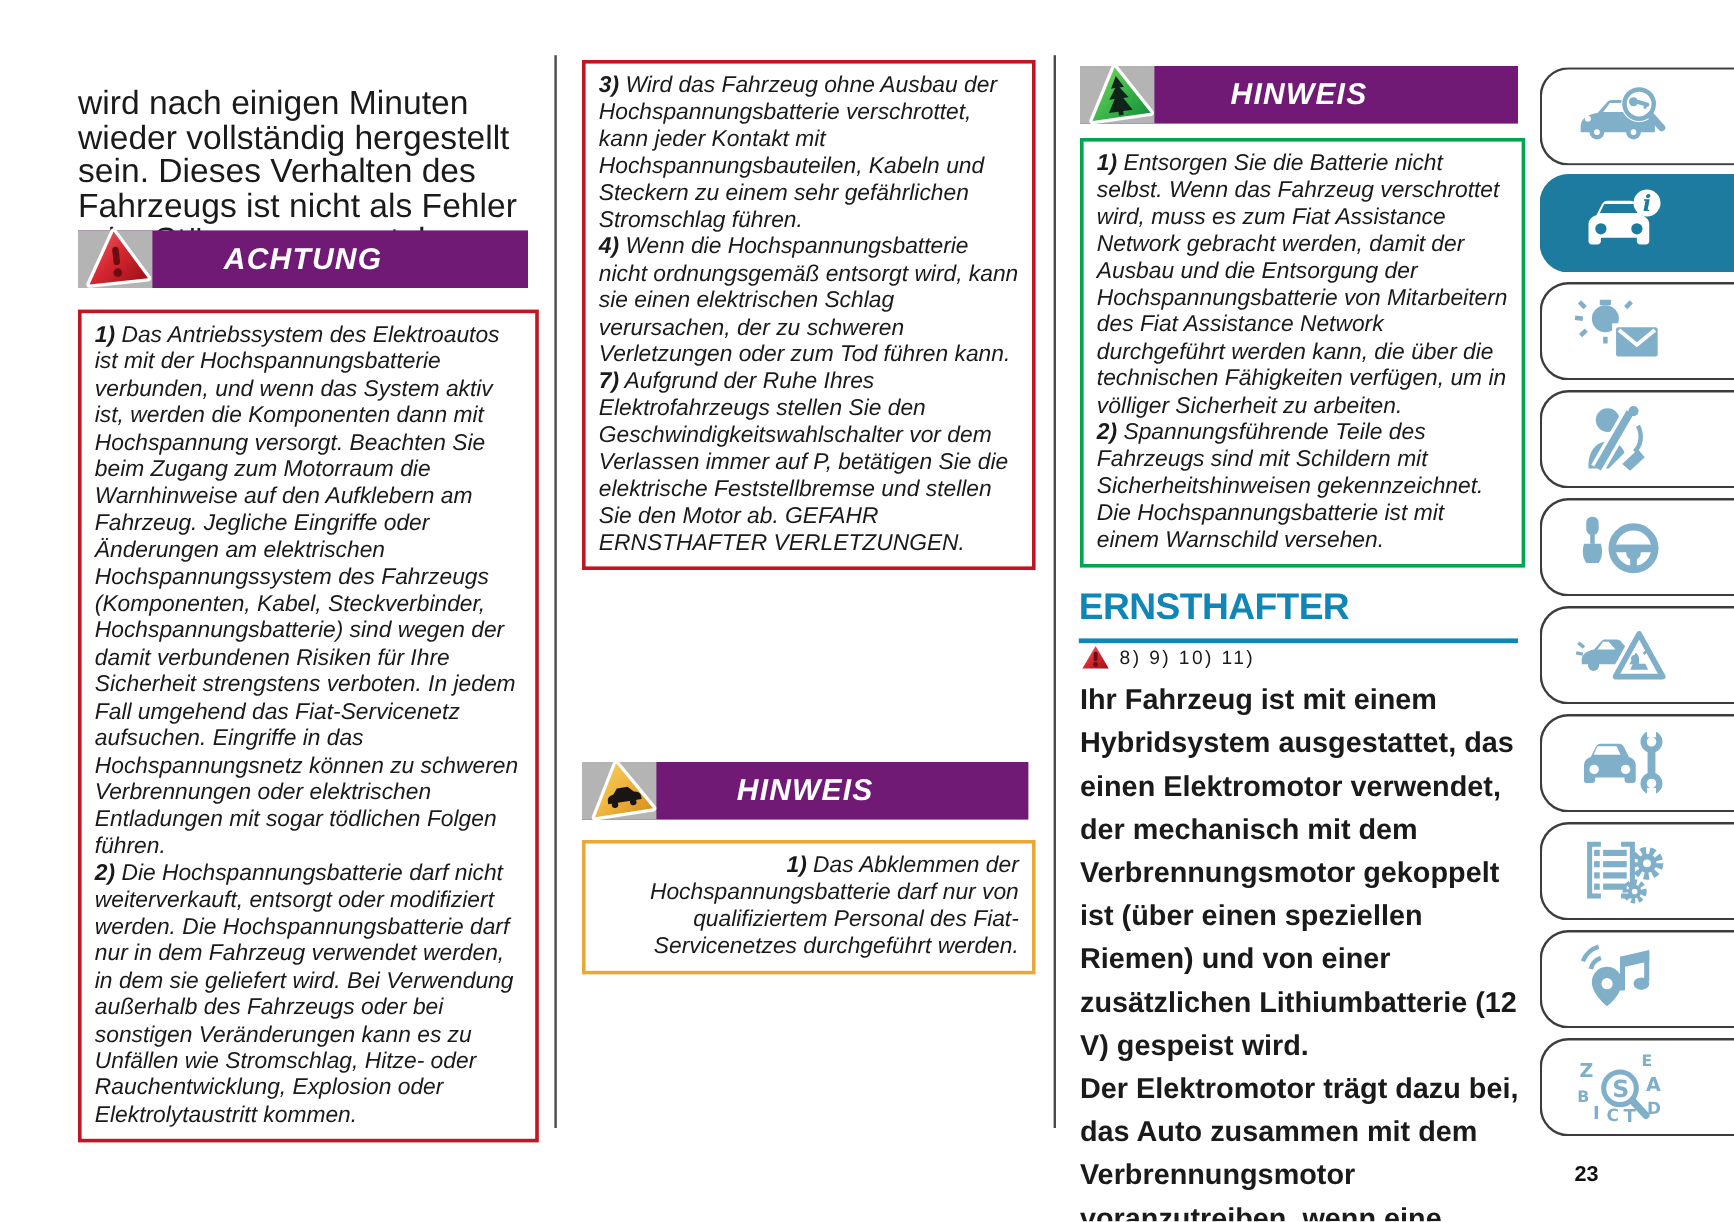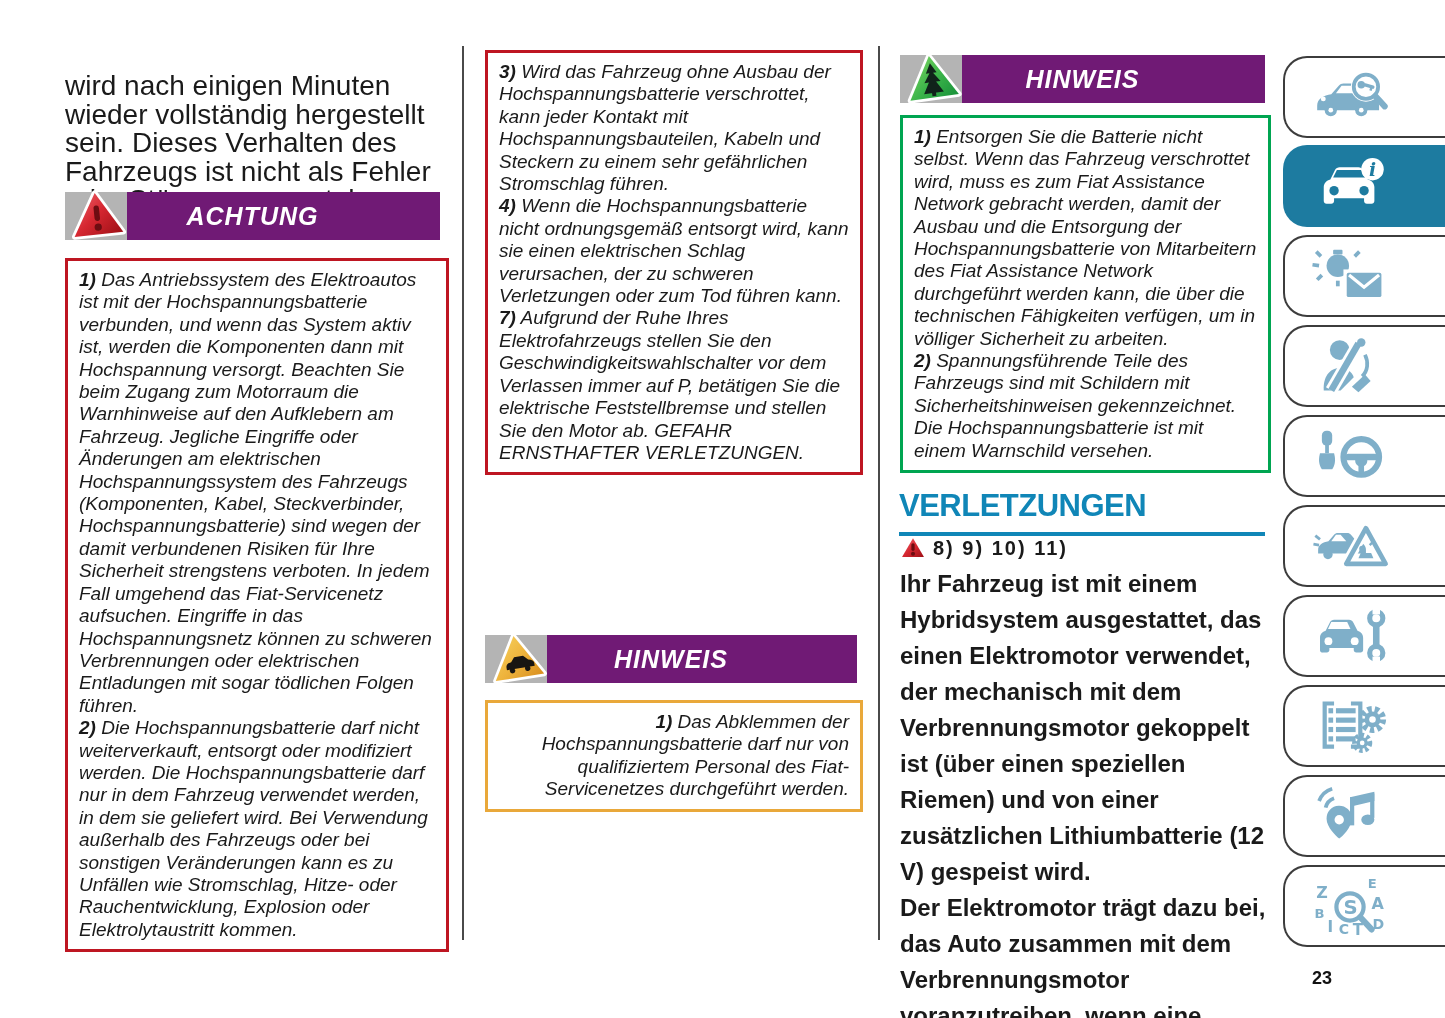--- a/index.html
+++ b/index.html
@@ -22,21 +22,21 @@
   .vbox.red{border:3px solid #be1622;}
   .vbox.yellow{border:3px solid #e9a83a;}
   .vbox.green{border:3px solid #00a551;}
   .box-item{margin:0;}
   .item-num{font-weight:bold;}
   
   .section-heading{position:absolute;left:899px;top:488px;width:366px;
     color:#1086b7;font-size:31px;font-weight:bold;letter-spacing:-0.5px;
     border-bottom:4px solid #1086b7;padding-bottom:8px;}
   .refs-row{position:absolute;left:900px;top:536px;display:flex;align-items:center;gap:7px;}
-  .refs-row .refs{font-size:20px;font-weight:bold;letter-spacing:2px;}
+  .refs-row .refs{font-size:16px;font-weight:normal;letter-spacing:2px;}
   
   .divider{position:absolute;top:46px;height:894px;width:2px;background:#4a4a4a;}
   
   .tile{position:absolute;left:1283px;width:180px;height:82px;background:#fff;
     border:2px solid #3c3c3c;border-right:none;border-radius:24px 0 0 24px;
     display:flex;align-items:center;box-sizing:border-box;padding-left:24px;}
   .tile.active{background:#1d7ba0;border-color:#1d7ba0;}
   .tico{width:82px;height:60px;}
   .ic{fill:#7fafc9;}
   .ic-s{stroke:#7fafc9;fill:none;}
@@ -125,21 +125,21 @@
       <rect x="29.8" y="45" width="4.4" height="4.5" fill="#10231a"></rect>
     </svg>
     <span class="bar-label">HINWEIS</span>
   </div>
 
   <div class="vbox green" style="left:900px;top:115px;width:343px;">
       <p class="box-item"><b class="item-num">1)</b> Entsorgen Sie die Batterie nicht selbst. Wenn das Fahrzeug verschrottet wird, muss es zum Fiat Assistance Network gebracht werden, damit der Ausbau und die Entsorgung der Hochspannungsbatterie von Mitarbeitern des Fiat Assistance Network durchgeführt werden kann, die über die technischen Fähigkeiten verfügen, um in völliger Sicherheit zu arbeiten.</p>
       <p class="box-item"><b class="item-num">2)</b> Spannungsführende Teile des Fahrzeugs sind mit Schildern mit Sicherheitshinweisen gekennzeichnet. Die Hochspannungsbatterie ist mit einem Warnschild versehen.</p>
     </div>
 
-  <h1 class="section-heading" style="margin:0;">VERLETZUNGEN</h1>
+  <h1 class="section-heading" style="margin:0;">ERNSTHAFTER</h1>
 
   <div class="refs-row">
     <svg width="26" height="25" viewBox="0 0 64 60">
       <path d="M32 5 L59 51 L5 51 Z" fill="url(#gr-red)" stroke="#fff" stroke-width="6" stroke-linejoin="round" paint-order="stroke"></path>
       <rect x="28" y="17" width="8" height="19" rx="4" fill="#6d0d12"></rect>
       <circle cx="32" cy="43" r="5" fill="#6d0d12"></circle>
     </svg>
     <span class="refs">8) 9) 10) 11)</span>
   </div>
 

